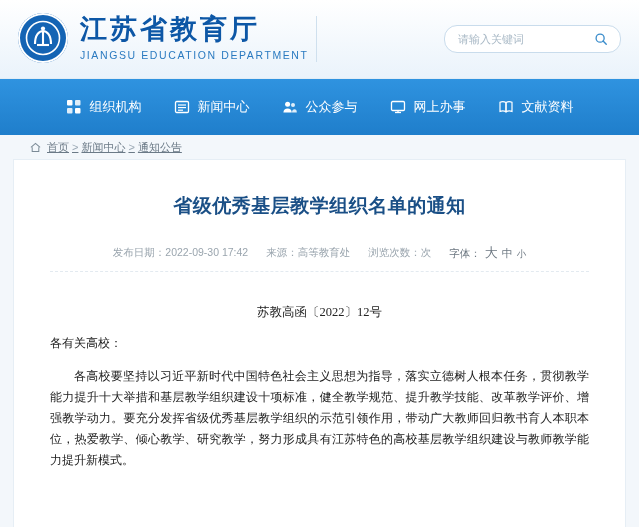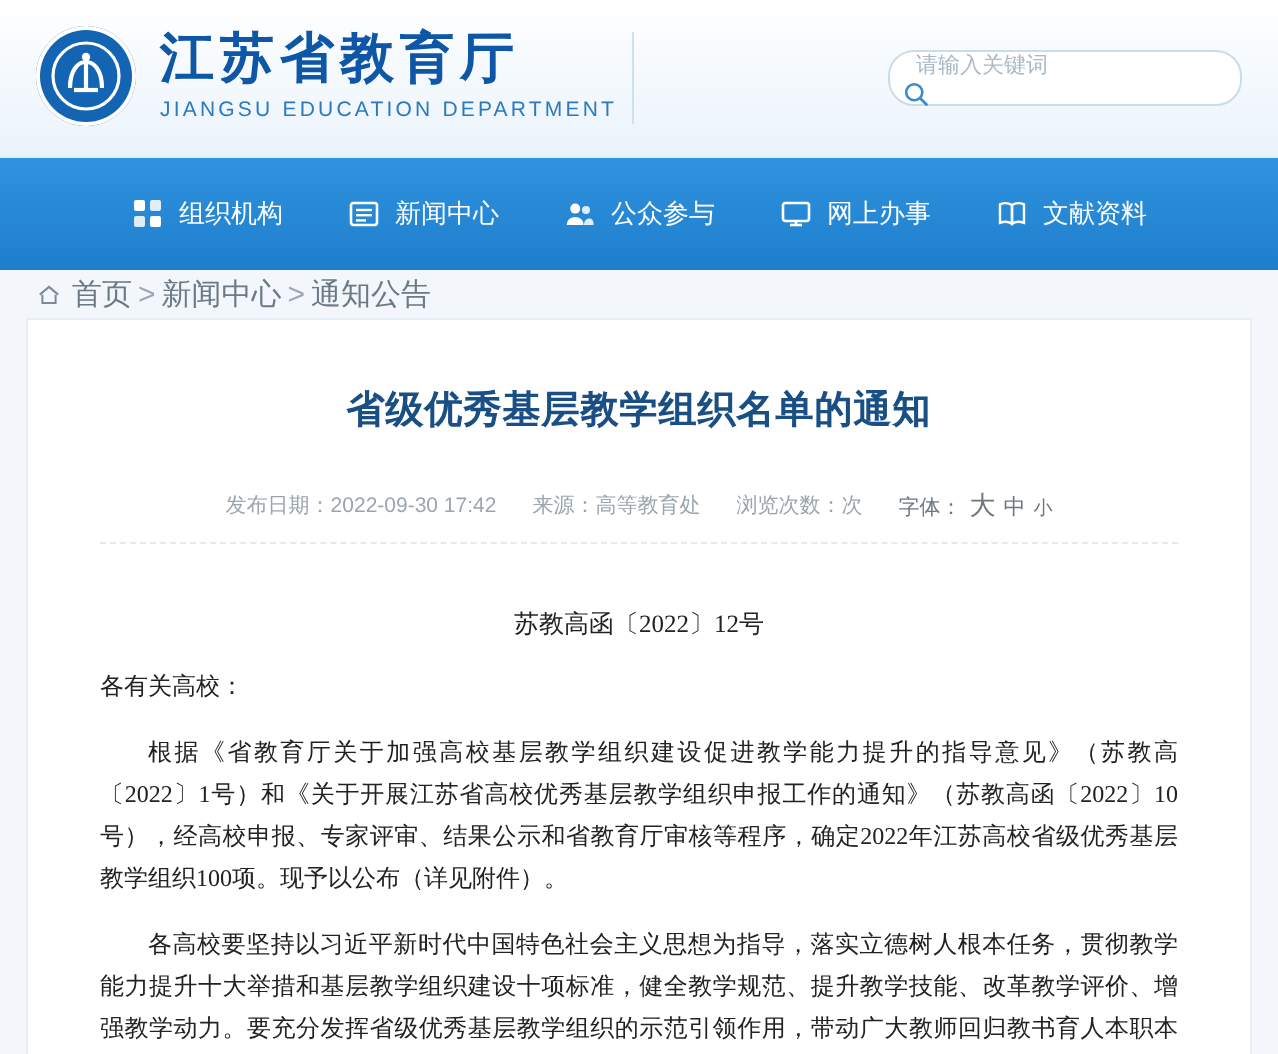--- a/index.html
+++ b/index.html
@@ -81,21 +81,21 @@
   .search-box {
     position: absolute;
     right: 18px;
     top: 25px;
     width: 175px;
     height: 26px;
     background: #ffffff;
     border: 1px solid #c9dcec;
     border-radius: 13px;
     display: flex;
-    flex-direction: column;
+    align-items: center;
   }
   .search-input {
     border: none;
     outline: none;
     background: transparent;
     font-size: 11px;
     color: #333;
     padding-left: 13px;
     width: 128px;
     height: 22px;
@@ -137,25 +137,26 @@
     justify-content: center;
     width: 17px;
     height: 17px;
   }
 
   
   .breadcrumb {
     height: 24px;
     display: flex;
     align-items: center;
-    padding-left: 19px;
-    font-size: 15px;
+    padding-left: 30px;
+    font-size: 11px;
     color: #6b7a87;
     gap: 3px;
     background: #f3f7fb;
+    text-decoration: underline;
   }
   .breadcrumb .home-ic {
     margin-right: 3px;
     display: flex;
     align-items: center;
   }
   .breadcrumb a {
     color: #6b7a87;
     text-decoration: none;
     cursor: pointer;
@@ -352,18 +353,17 @@
         <span class="fs-l">大</span>
         <span class="fs-m">中</span>
         <span class="fs-s">小</span>
       </span>
     </div>
 
     <div class="docnum">苏教高函〔2022〕12号</div>
 
     <div class="body-p">各有关高校：</div>
 
-    <div class="body-p indent">根据《省教育厅关于加强高校基层教学组织建设促进教学能力提升的指导意见》（苏教高〔2022〕1号）和《关于开展江苏省高校优秀基层教学组织申报工作的通知》（苏教高函〔2022〕10号），经高校申报、专家评审、结果公示和省教育厅审核等程序，确定2022年江苏高校省级优秀基层教学组织100项。现予以公布（详见附件）。</div>
 
     <div class="body-p indent">各高校要坚持以习近平新时代中国特色社会主义思想为指导，落实立德树人根本任务，贯彻教学能力提升十大举措和基层教学组织建设十项标准，健全教学规范、提升教学技能、改革教学评价、增强教学动力。要充分发挥省级优秀基层教学组织的示范引领作用，带动广大教师回归教书育人本职本位，热爱教学、倾心教学、研究教学，努力形成具有江苏特色的高校基层教学组织建设与教师教学能力提升新模式。</div>
 
   </div>
 </div>
 
 </body></html>

